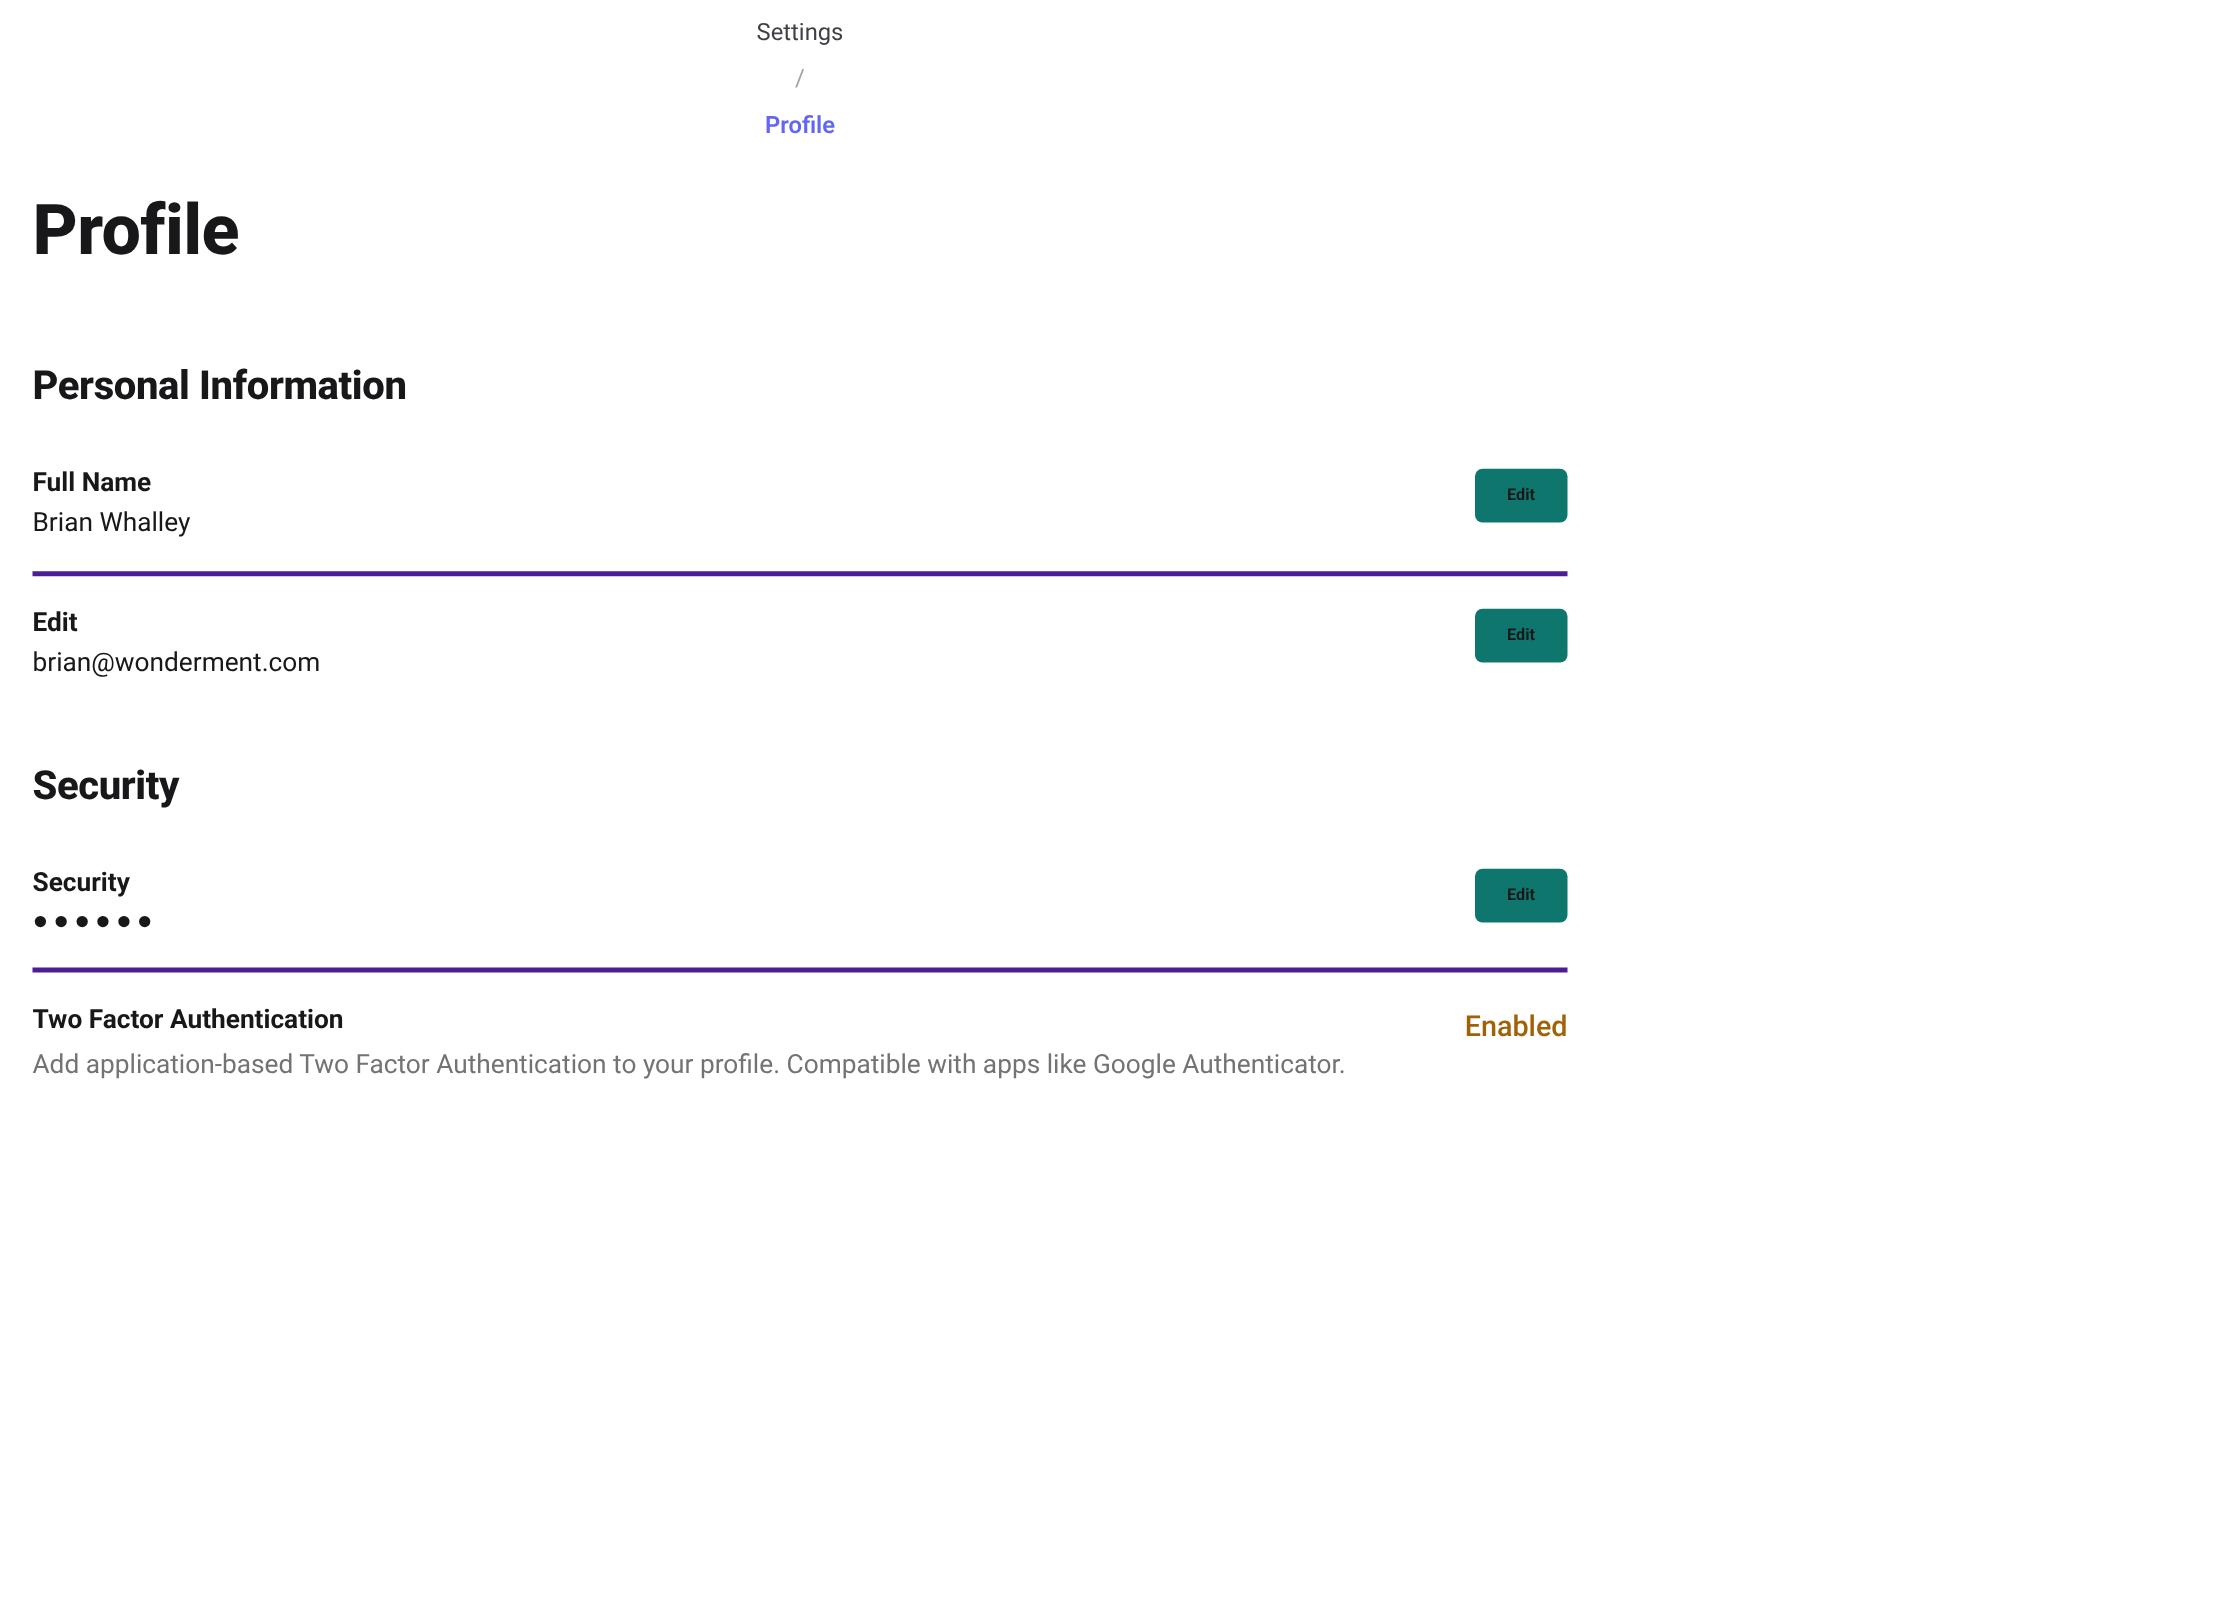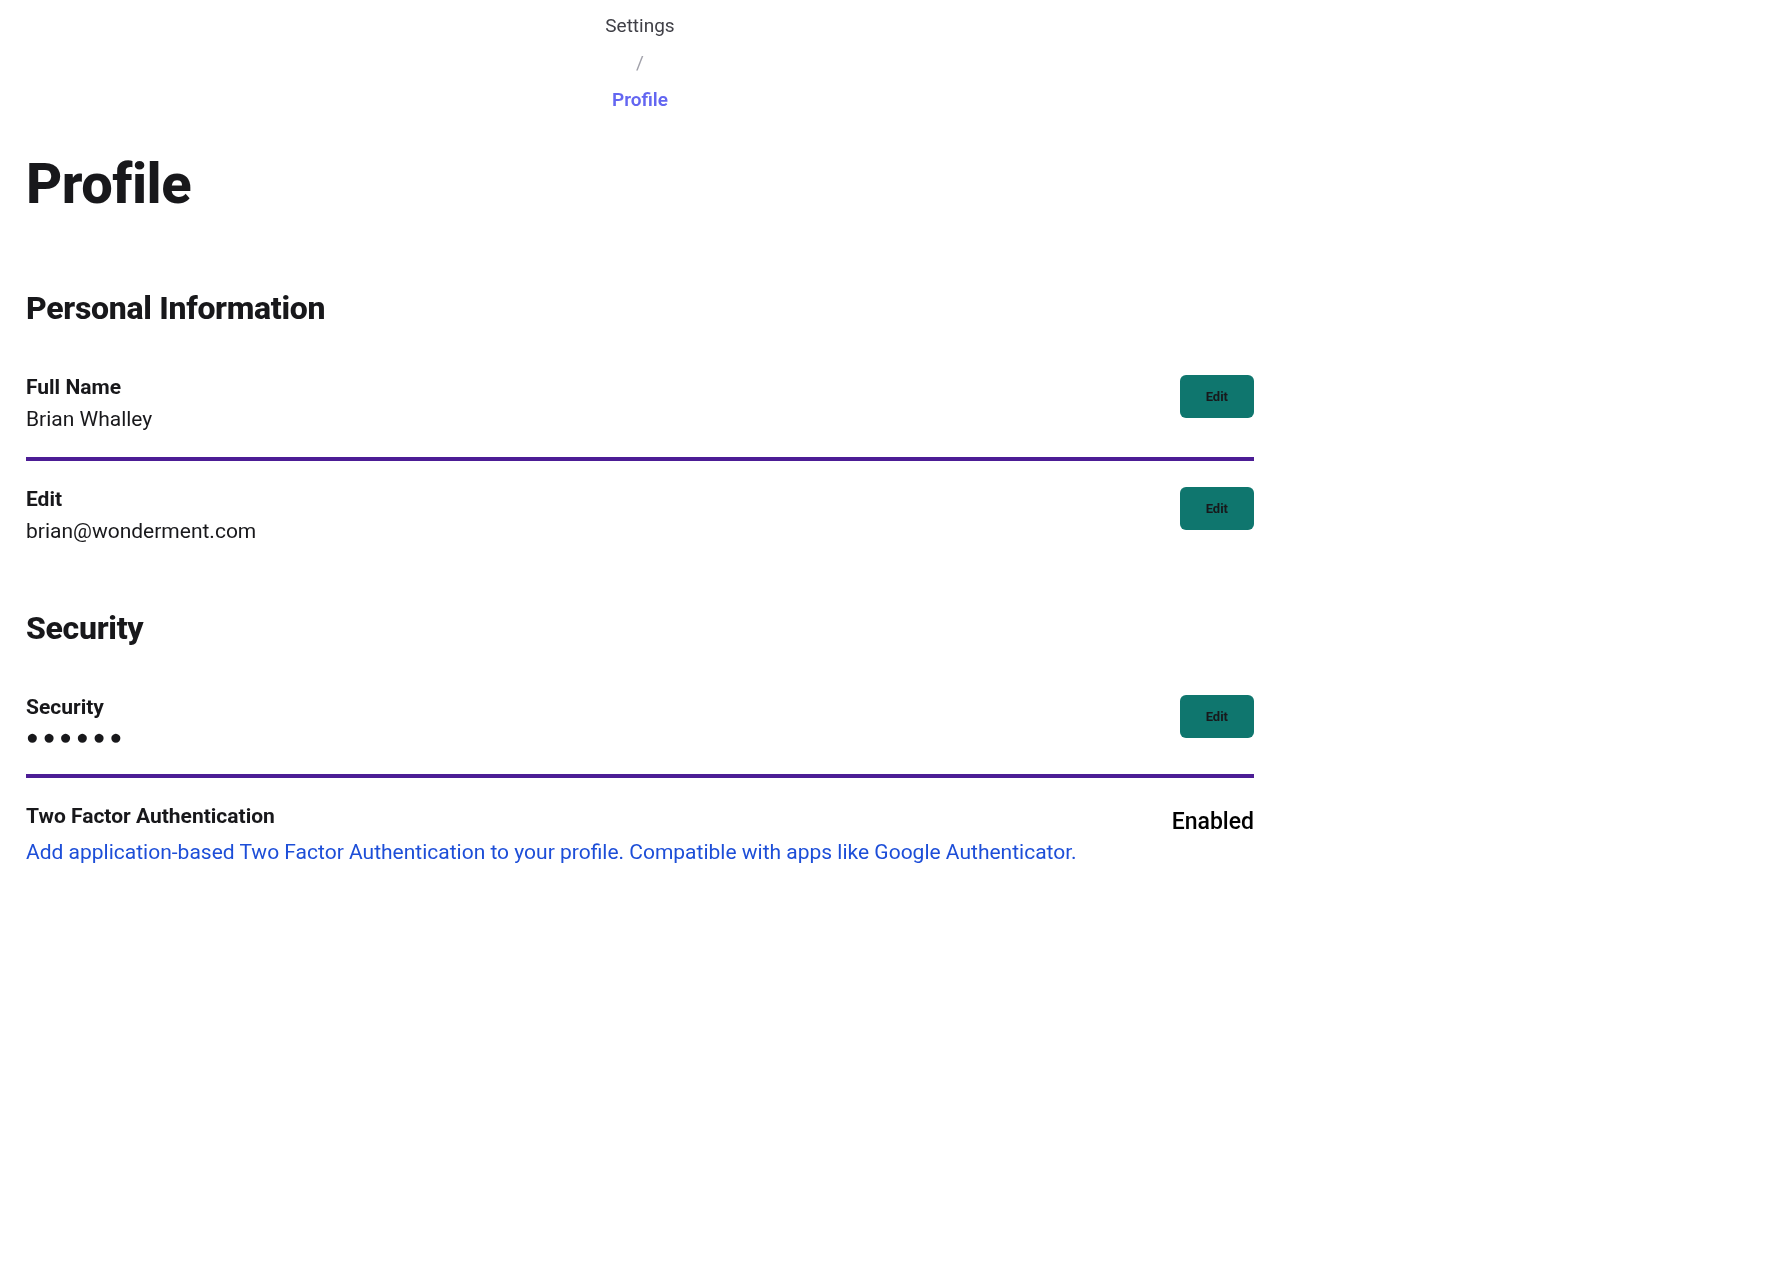--- a/index.html
+++ b/index.html
@@ -67,21 +67,21 @@
       margin-bottom: 8px;
     }
     .field-value {
       font-size: 21px;
       font-weight: 400;
       color: #18181b;
     }
     .field-desc {
       font-size: 21px;
       font-weight: 400;
-      color: #1d4ed8;
+      color: #737373;
       line-height: 1.55;
     }
     .field-masked {
       font-size: 21px;
       font-weight: 700;
       letter-spacing: 4px;
       line-height: 1;
       margin-top: 6px;
     }
     .edit-btn {
@@ -91,21 +91,21 @@
       padding: 14px 26px;
       font-size: 13px;
       font-weight: 700;
       color: #18181b;
       cursor: pointer;
       font-family: inherit;
     }
     .status-enabled {
       font-size: 23px;
       font-weight: 500;
-      color: #000000;
+      color: #a16207;
       padding-top: 4px;
     }
     .section-wrap {
       margin-bottom: 40px;
     }
   </style>
 </head>
 <body>
 
 <nav class="breadcrumb">

